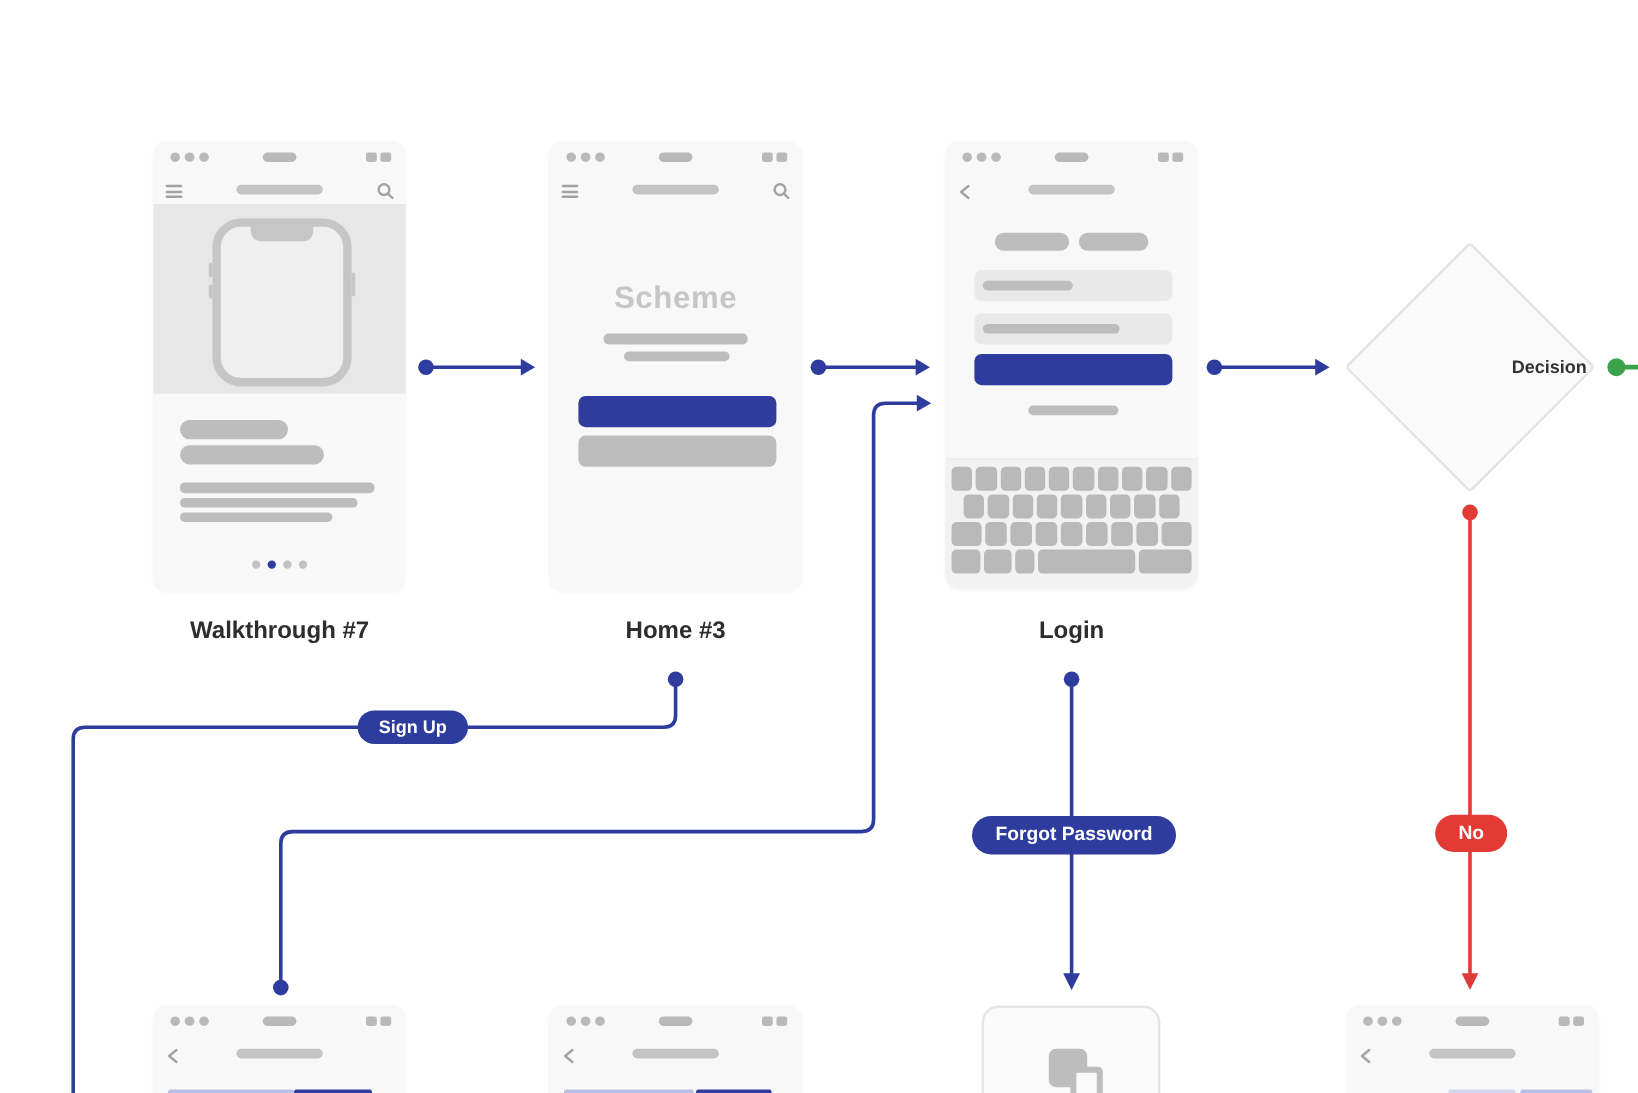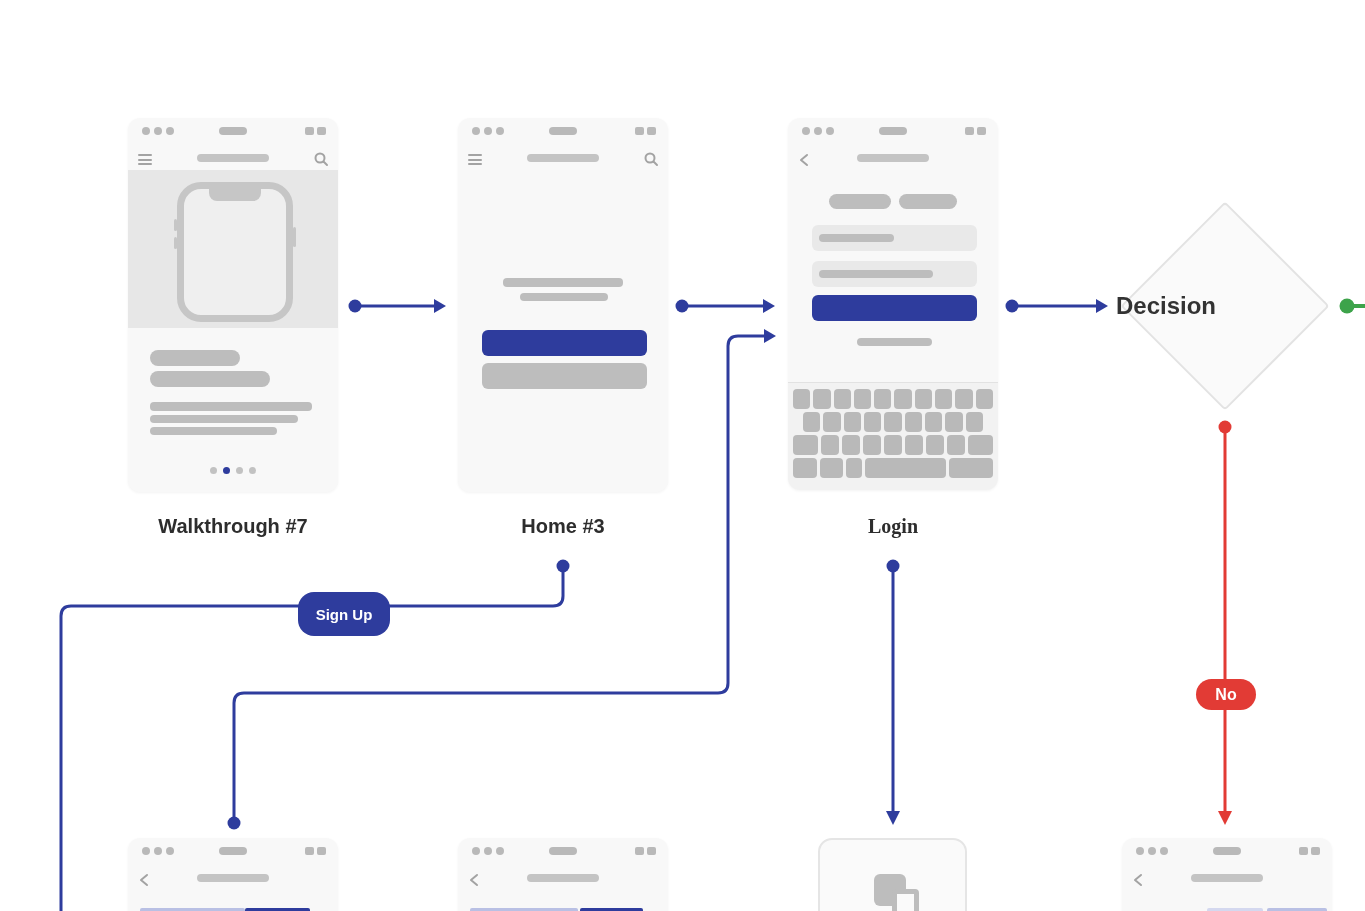--- a/index.html
+++ b/index.html
@@ -52,21 +52,21 @@
   .input i{position:absolute;left:7px;top:9px;height:8px;border-radius:4px;background:var(--shape);display:block;}
   .kb{position:absolute;left:0;right:0;top:264px;height:108px;background:var(--kbbg);border-top:1px solid #e2e2e2;border-radius:0 0 12px 12px;padding:6px 5px 5px;display:flex;flex-direction:column;gap:3px;}
   .krow{display:flex;gap:3px;}
   .krow.inset{padding:0 10px;}
   .krow i{flex:1;height:20px;border-radius:4px;background:var(--chrome);}
   .krow i.w14{flex:1.4;} .krow i.w12{flex:1.2;} .krow i.w11{flex:1.1;}
   .krow i.w08{flex:.8;} .krow i.sp{flex:4;} .krow i.w22{flex:2.2;}
 
   
   .diamond{position:absolute;left:1151px;top:232px;width:148px;height:148px;transform:rotate(45deg);background:#fafafa;border:2px solid #e3e3e3;border-radius:4px;z-index:1;}
-  .diamond-label{position:absolute;left:1092px;top:232px;width:148px;height:148px;display:flex;align-items:center;justify-content:center;font-size:24px;font-weight:600;color:#333;z-index:2;}
+  .diamond-label{position:absolute;left:1217px;top:232px;width:148px;height:148px;display:flex;align-items:center;justify-content:center;font-size:15px;font-weight:600;color:#333;z-index:2;}
 
   
   .modalnode{position:absolute;left:818px;top:838px;width:149px;height:90px;background:#fafafa;border:2px solid #e5e5e5;border-radius:14px;z-index:1;}
   .ph-sq1{position:absolute;left:54px;top:34px;width:32px;height:32px;border-radius:6px;background:var(--shape);}
   .ph-sq2{position:absolute;left:72px;top:49px;width:27px;height:30px;border-radius:4px;background:#fafafa;border:5px solid var(--shape);}
 
   
   .flowlabel{position:absolute;display:flex;align-items:center;justify-content:center;color:#fff;font-weight:700;border-radius:16px;z-index:3;}
   .flowlabel.blue{background:var(--blue);}
   .flowlabel.red{background:var(--red);}
@@ -184,20 +184,21 @@
           <i></i>
           <i></i>
           <i></i>
         </div>
       <div class="navpill"></div>
       <svg class="searchic" width="16" height="16">
           <circle class="ic" cx="7" cy="7" r="4.5"></circle>
           <line class="ic" x1="10.5" y1="10.5" x2="14" y2="14"></line>
         </svg>
     </div>
+    <div class="logo">Scheme</div>
     <div class="gline" style="left:45px;top:160px;width:120px;height:9px;"></div>
     <div class="gline" style="left:62px;top:175px;width:88px;height:8px;"></div>
     <div class="btn blue" style="top:212px;"></div>
     <div class="btn gray" style="top:245px;"></div>
   </div>
   <div class="caption" style="left:458px;top:515px;">Home #3</div>
 
   <div class="screen" style="left:788px;top:118px;height:372px;">
     <div class="chrome">
       <div class="tl">
@@ -264,26 +265,27 @@
         </div>
       <div class="krow">
           <i class="w12"></i>
           <i class="w11"></i>
           <i class="w08"></i>
           <i class="sp"></i>
           <i class="w22"></i>
         </div>
     </div>
   </div>
-  <div class="caption" style="left:788px;top:515px;font-family:Liberation Serif, serif;">Login</div>
+  <div class="caption" style="left:788px;top:515px;">Login</div>
 
   <div class="diamond"></div>
   <div class="diamond-label">Decision</div>
 
-  <div class="flowlabel blue" style="left:298px;top:592px;width:92px;height:44px;font-size:15px;">Sign Up</div>
+  <div class="flowlabel blue" style="left:298px;top:592px;width:92px;height:28px;font-size:15px;">Sign Up</div>
+  <div class="flowlabel blue" style="left:810px;top:680px;width:170px;height:32px;font-size:16px;">Forgot Password</div>
   <div class="flowlabel red" style="left:1196px;top:679px;width:60px;height:31px;font-size:16px;">No</div>
 
   <div class="screen" style="left:128px;top:838px;height:374px;">
     <div class="chrome">
       <div class="tl">
           <i></i>
           <i></i>
           <i></i>
         </div>
       <div class="cpill"></div>

